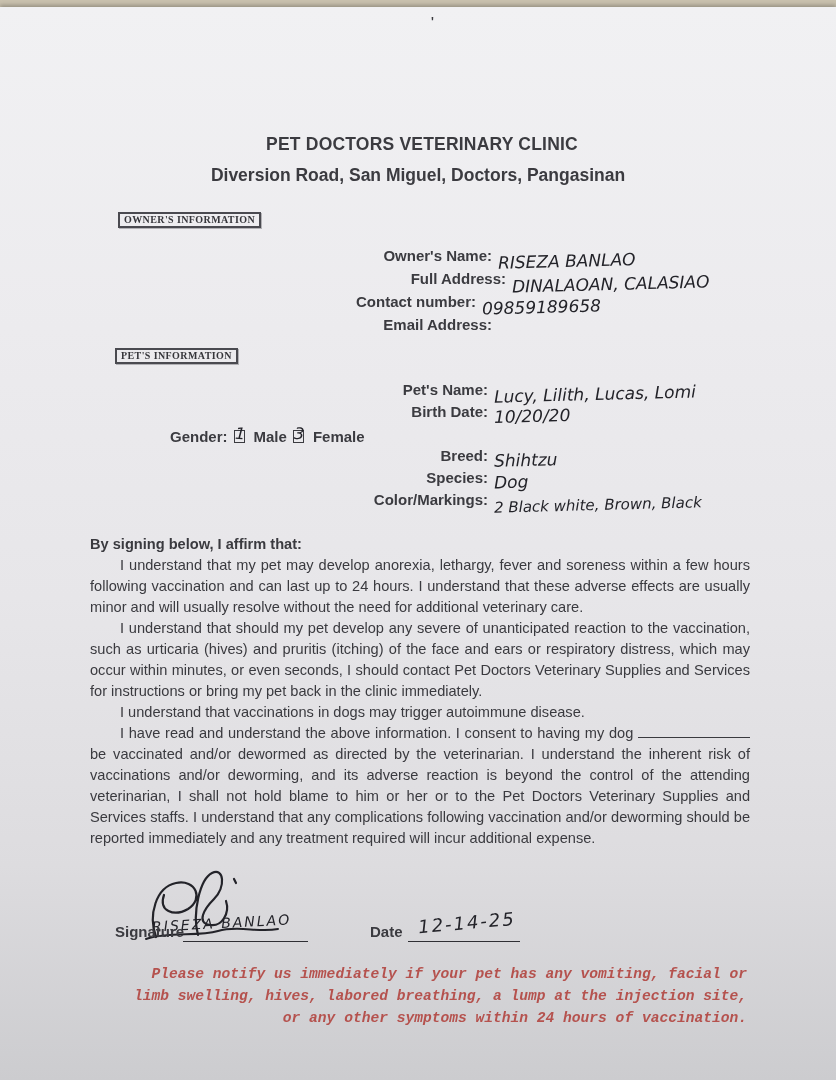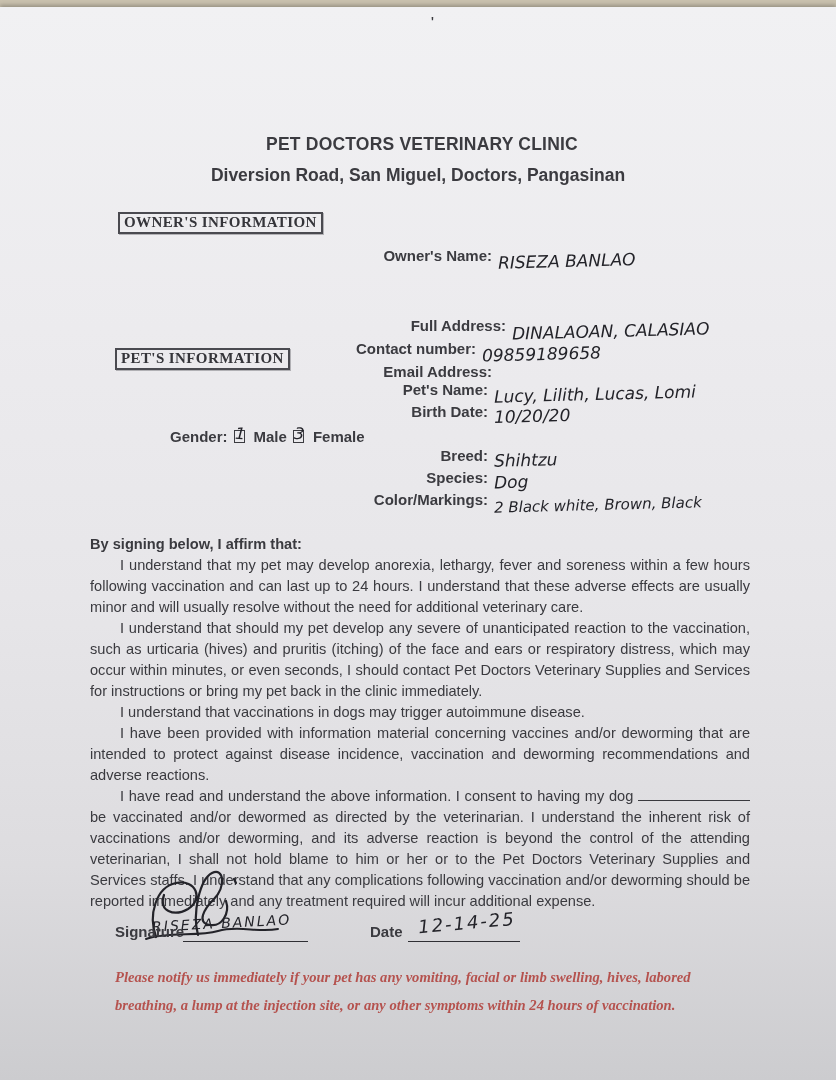--- a/index.html
+++ b/index.html
@@ -25,21 +25,21 @@
     position:absolute; left:0; top:127px; width:100%; text-align:center;
     font-size:17.5px; font-weight:bold; color:#3b3b40; letter-spacing:.2px;padding-left:8px;
   }
   .subtitle {
     position:absolute; left:0; top:158px; width:100%; text-align:center;
     font-size:17.5px; font-weight:bold; color:#3b3b40;
   }
   .sec-head {
     position:absolute; display:inline-block;
     font-family:"Liberation Serif", serif;
-    font-weight:bold; font-size:15px; color:#35353a;
+    font-weight:bold; font-size:10px; color:#35353a;
     border:2px solid #4a4a50; padding:0 4px 1px 4px; letter-spacing:.4px;
     box-shadow:1px 1px 0 rgba(70,70,75,.35);
   }
   .owner-head { left:118px; top:205px; }
   .pet-head   { left:115px; top:341px; }
 
   .fields { position:absolute; }
   .owner-fields { left:170px; top:240px; width:336px; }
   .pet-fields   { left:170px; top:374px; width:318px; }
   .frow { display:flex; align-items:flex-end; height:23px;flex-direction:column; }
@@ -48,21 +48,21 @@
   .fline {
     flex:1; border-bottom:1.6px solid #2f2f34; margin-left:7px; position:relative; height:100%;
   }
   .hw {
     font-family:"DejaVu Sans", sans-serif;
     font-style:italic; color:#232329; white-space:nowrap;
     display:inline-block;
   }
   .fline > .hw { position:absolute; left:6px; bottom:-2px; font-size:15px; transform:rotate(-1.5deg); }
   .hw-big { font-size:17px !important; }
-  .w-name   { width:322px; } .w-addr { width:336px;margin-top:47px; } .w-contact { width:306px; } .w-email { width:322px; }
+  .w-name   { width:322px; } .w-addr { width:336px; } .w-contact { width:306px; } .w-email { width:322px; }
   .w-pet    { width:318px; }
 
   .gender-row { display:flex; align-items:center; gap:6px; height:22px; }
   .cb {
     position:relative; width:11px; height:13px; border:1.6px solid #3b3b40;
     display:inline-block; margin-right:3px;
   }
   .cb-mark {
     position:absolute; left:0px; top:-7px;
     font-family:"DejaVu Sans", sans-serif; font-style:italic;
@@ -90,23 +90,23 @@
   .sig-line  { position:absolute; left:183px; top:934px; width:125px; border-bottom:1.7px solid #2f2f34; }
   .date-label { left:370px; top:916px; }
   .date-line  { position:absolute; left:408px; top:934px; width:112px; border-bottom:1.7px solid #2f2f34; }
   .date-value {
     position:absolute; left:418px; top:905px; font-size:18px;
     transform:rotate(-5deg); letter-spacing:2px;
   }
 
   .notice {
     position:absolute; left:115px; top:956px; width:632px;
-    font-family:Liberation Serif, serif;
+    font-family:Liberation Mono, monospace;
     font-style:italic; font-weight:bold;
-    font-size:14.6px; line-height:28px; color:#b5524e;
+    font-size:14.6px; line-height:22px; color:#b5524e;text-align:right;
   }
 </style>
 </head>
 <body>
 
 <div class="desk"></div>
 <div class="paper">
 
   <span class="stray">'</span>
 
@@ -186,21 +186,20 @@
         <span class="hw">2 Black white, Brown, Black</span>
       </span>
     </div>
   </div>
 
   <div class="body-text">
     <div class="affirm-head">By signing below, I affirm that:</div>
     <p>I understand that my pet may develop anorexia, lethargy, fever and soreness within a few hours following vaccination and can last up to 24 hours. I understand that these adverse effects are usually minor and will usually resolve without the need for additional veterinary care.</p>
     <p>I understand that should my pet develop any severe of unanticipated reaction to the vaccination, such as urticaria (hives) and pruritis (itching) of the face and ears or respiratory distress, which may occur within minutes, or even seconds, I should contact Pet Doctors Veterinary Supplies and Services for instructions or bring my pet back in the clinic immediately.</p>
     <p>I understand that vaccinations in dogs may trigger autoimmune disease.</p>
-    <p>I have been provided with information material concerning vaccines and/or deworming that are intended to protect against disease incidence, vaccination and deworming recommendations and adverse reactions.</p>
     <p><span>I have read and understand the above information. I consent to having my dog </span><span class="inline-blank"></span><span> be vaccinated and/or dewormed as directed by the veterinarian. I understand the inherent risk of vaccinations and/or deworming, and its adverse reaction is beyond the control of the attending veterinarian, I shall not hold blame to him or her or to the Pet Doctors Veterinary Supplies and Services staffs. I understand that any complications following vaccination and/or deworming should be reported immediately and any treatment required will incur additional expense.</span></p>
   </div>
 
   <svg class="sig-scrawl" width="180" height="80" viewBox="0 0 180 80">
     <path d="M18 72 C 10 50, 18 22, 38 18 C 58 14, 66 34, 50 44 C 36 52, 20 46, 26 30 M 60 70 C 54 48, 62 14, 74 8 C 86 2, 88 22, 76 34 C 66 44, 58 58, 72 60 C 84 62, 92 48, 88 36 M 96 14 L 98 18" fill="none" stroke="#232329" stroke-width="2.2" stroke-linecap="round"></path>
     <path d="M8 74 C 30 66, 60 72, 80 66 C 100 60, 120 68, 140 64" fill="none" stroke="#232329" stroke-width="2" stroke-linecap="round"></path>
   </svg>
   <span class="hw sig-name">RISEZA BANLAO</span>
 
   <span class="sig-row-label sig-label">Signature</span>

